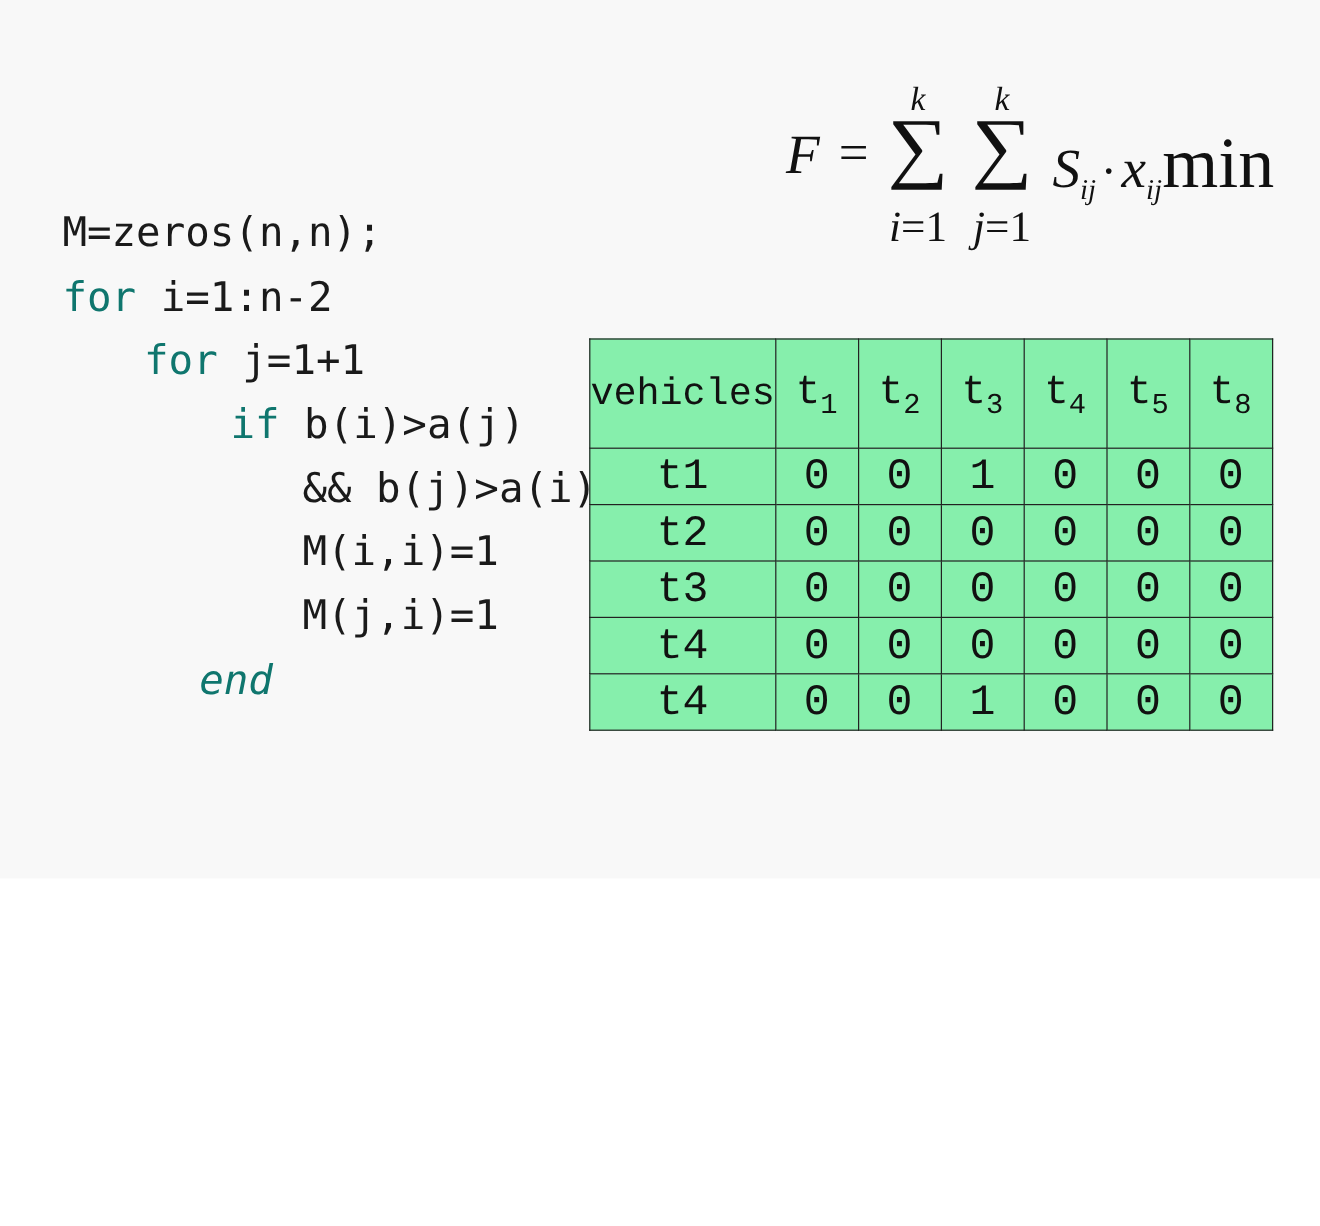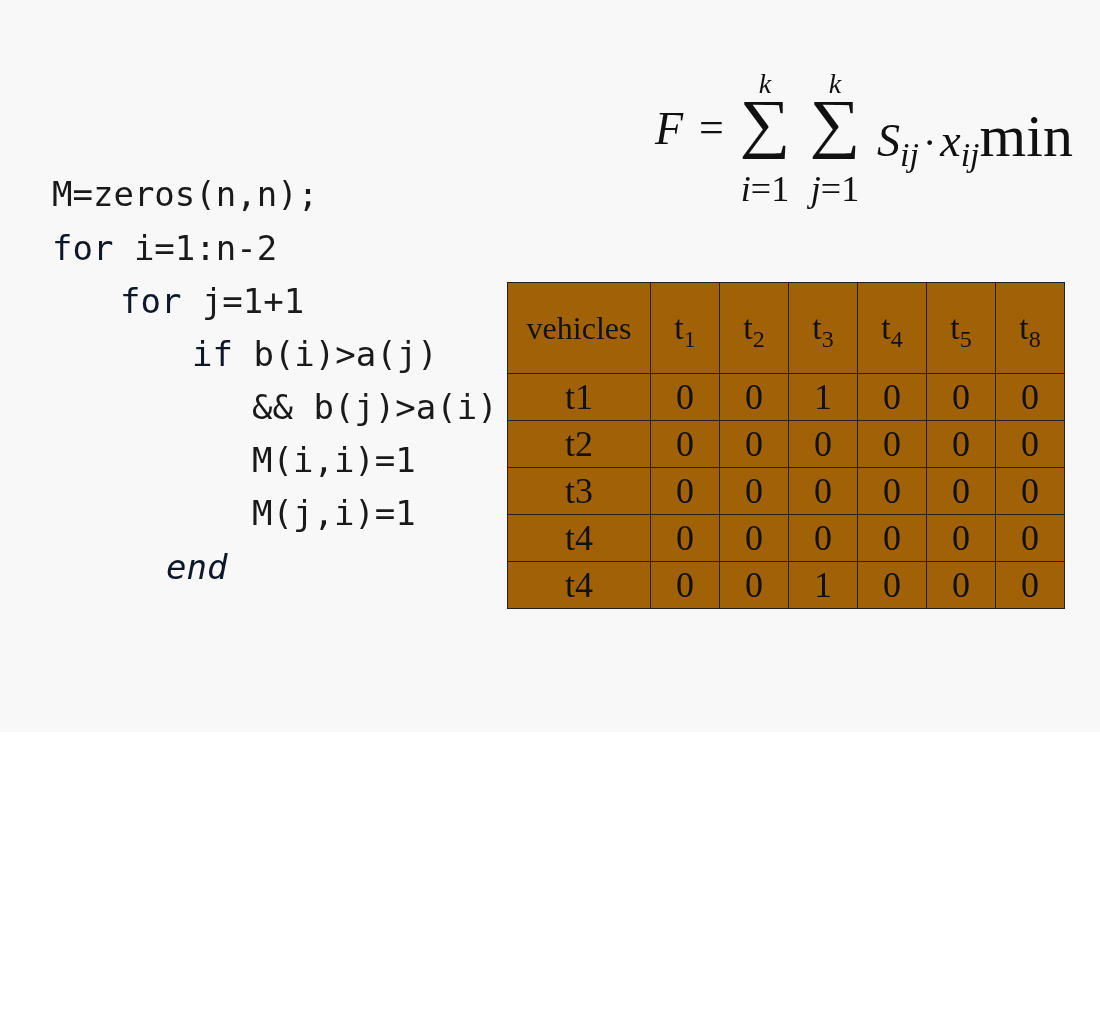--- a/index.html
+++ b/index.html
@@ -8,29 +8,29 @@
 
   
   .formula { position: absolute; left: 655px; top: 68px; height: 135px; font-family: "Liberation Serif", "DejaVu Serif", serif; color: #111; }
   .f-item { position: absolute; }
   .f-var { font-style: italic; font-size: 46px; }
   .f-sigma { position: absolute; width: 64px; text-align: center; }
   .f-sigma .top { position: absolute; left: 0; width: 64px; top: 0; font-size: 28px; font-style: italic; text-align: center; }
   .f-sigma .sym { position: absolute; left: 0; width: 64px; top: 22px; font-size: 66px; line-height: 66px; text-align: center; transform: scaleX(1.08); }
   .f-sigma .bot { position: absolute; left: -4px; width: 72px; top: 100px; font-size: 36px; text-align: center; white-space: nowrap; }
   .f-sigma .bot i { font-style: italic; }
-  .sub { font-size: 34px; font-style: italic; position: relative; top: 10px; }
+  .sub { font-size: 24px; font-style: italic; position: relative; top: 10px; }
 
   
   .code { position: absolute; left: 52px; top: 170px; font-family: "DejaVu Sans Mono", "Liberation Mono", monospace; font-size: 34px; color: #1a1a1a; }
   .code-line { position: absolute; white-space: pre; height: 40px; line-height: 40px; }
-  .kw { color: #0f172a; }
+  .kw { color: #0f766e; }
 
   
-  .matrix { position: absolute; left: 507px; top: 282px; border-collapse: collapse; background: #a16207; font-family: Liberation Serif, serif; color: #111; }
+  .matrix { position: absolute; left: 491px; top: 282px; border-collapse: collapse; background: #86efac; font-family: Liberation Mono, monospace; color: #111; }
   .matrix th, .matrix td { border: 1.5px solid #222; text-align: center; padding: 0; font-weight: normal; }
   .matrix th { height: 90px; font-size: 34px; }
   .matrix td { height: 46px; font-size: 36px; }
   .matrix .c0 { width: 142px; }
   .matrix .cn { width: 68px; }
   .matrix th .tsub { font-size: 24px; position: relative; top: 8px; }
   .matrix th.hv { font-size: 32px; }
 </style>
 </head>
 <body>

